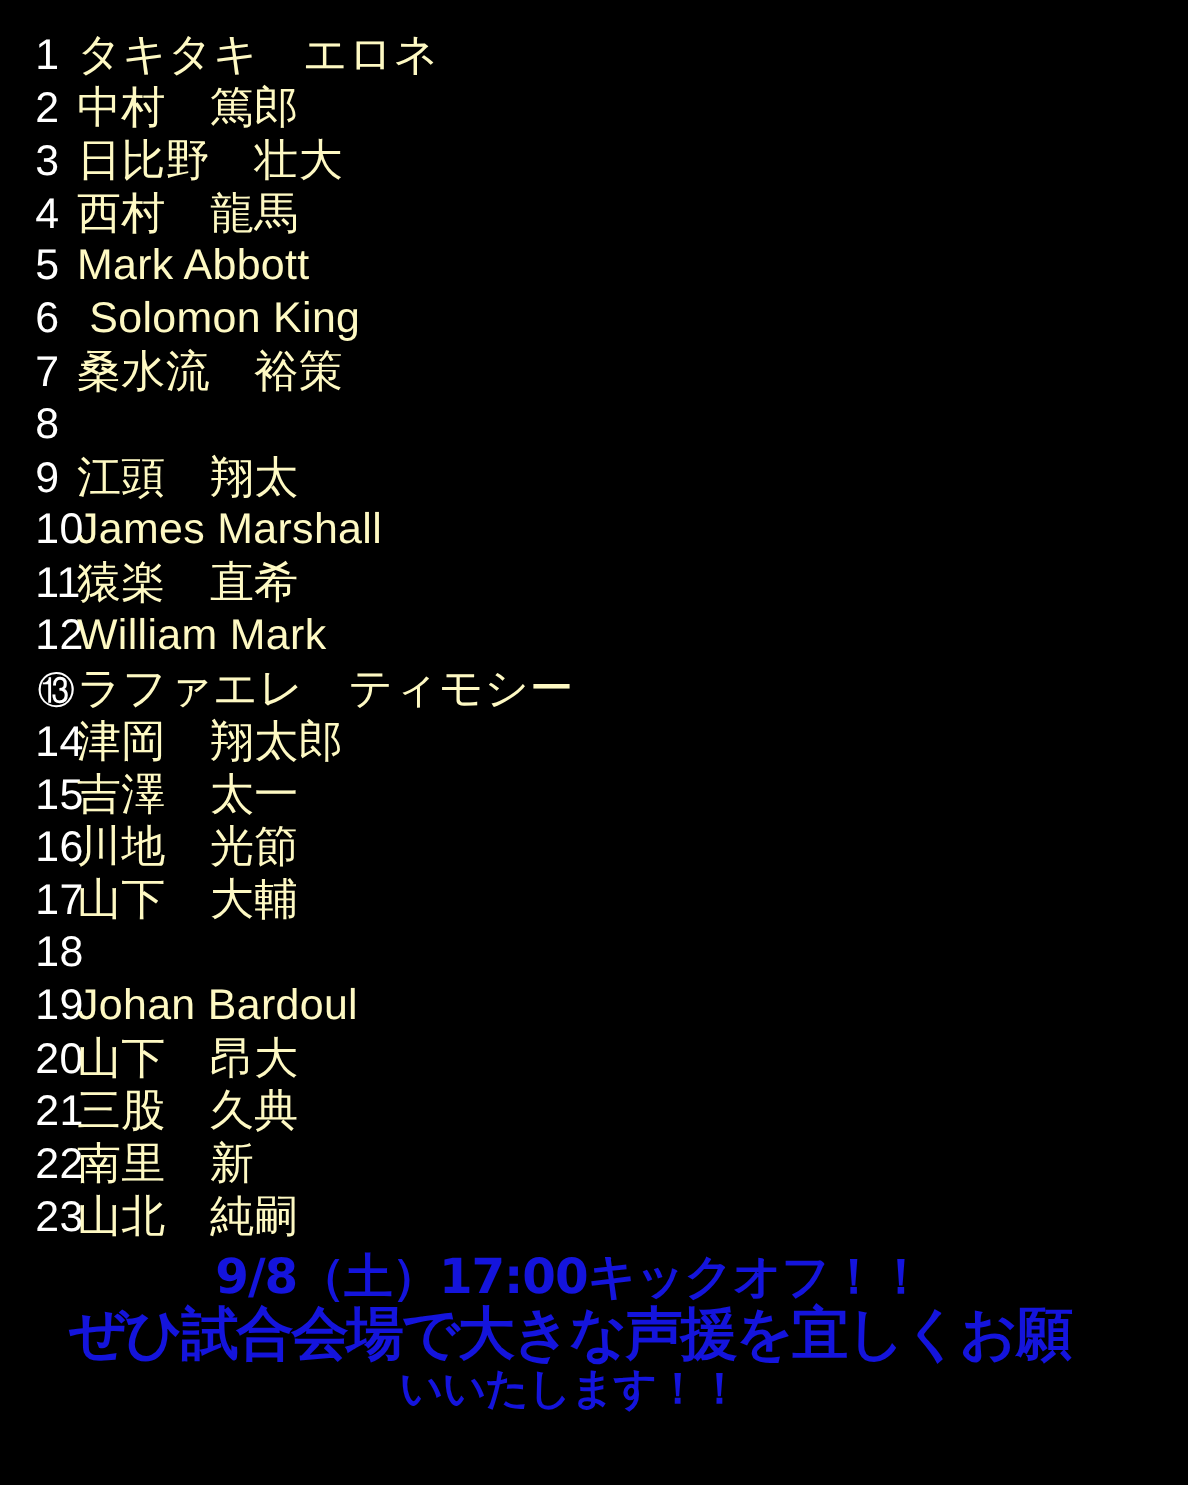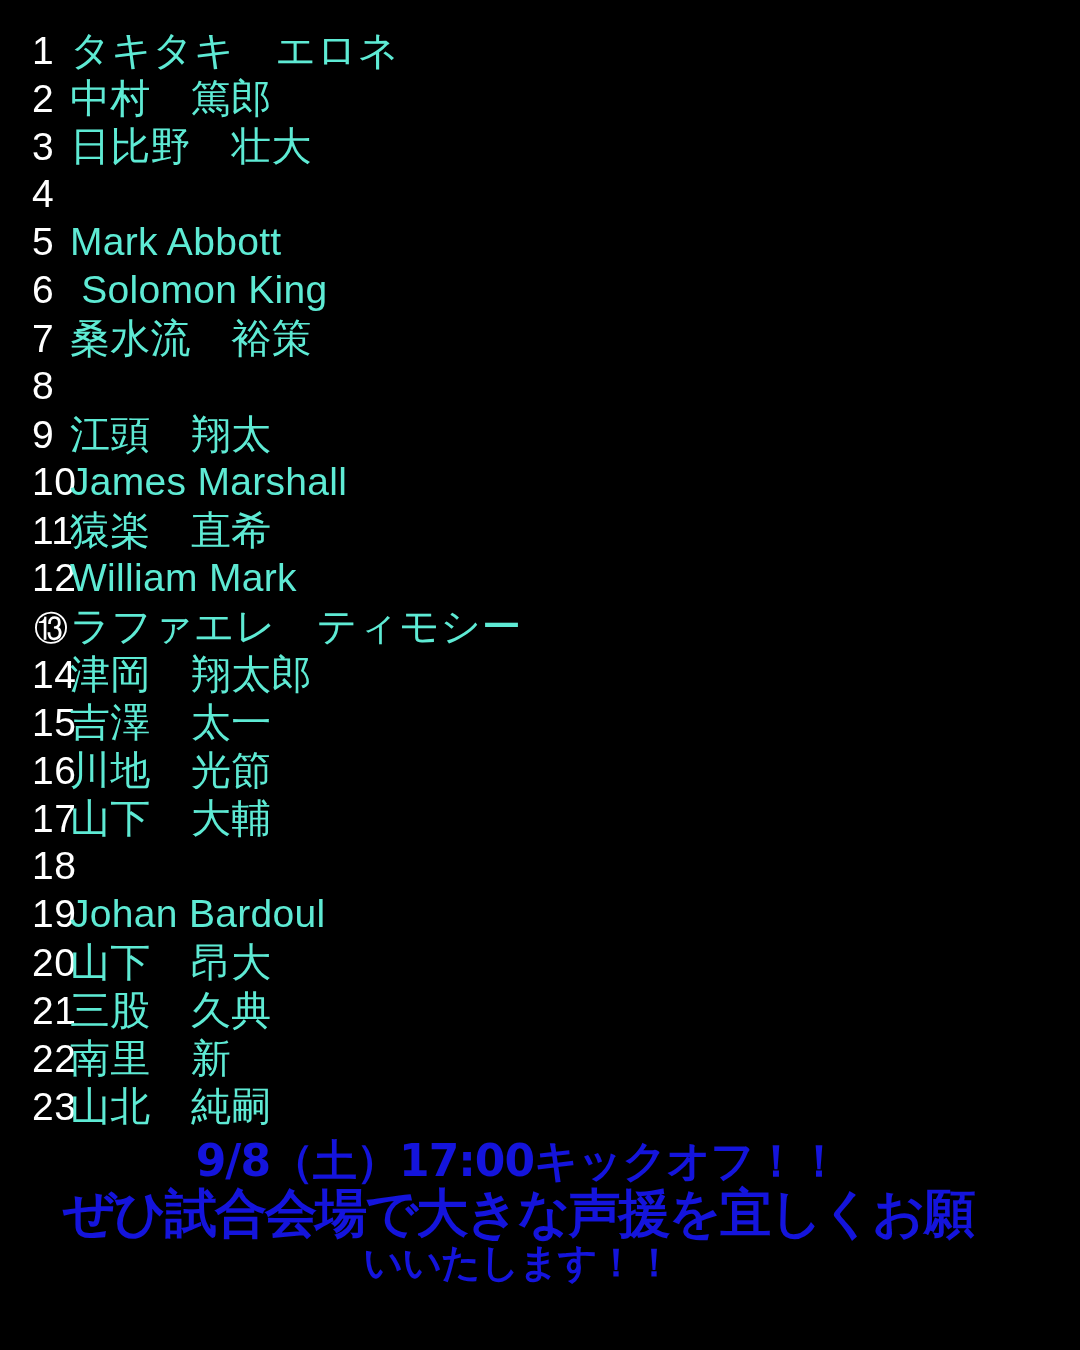--- a/index.html
+++ b/index.html
@@ -40,21 +40,21 @@
     font-size: 39px;
     letter-spacing: 0.5px;
     text-align: left;
   }
   .jersey.captain {
     font-size: 34px;
     padding-left: 34px;
   }
   .pname {
     flex: 0 0 auto;
-    color: #5eead4;
+    color: #fef9c3;
     font-size: 39px;
     letter-spacing: 0.3px;
   }
   .pname.kanji {
     font-family: "DejaVu Sans", "Liberation Sans", sans-serif;
     font-size: 40px;
   }
 
   
   .announce {
@@ -85,21 +85,21 @@
 </style>
 </head>
 <body>
 
 <div id="page">
 
   <div class="roster">
       <div class="roster-row"><span class="jersey">1</span><span class="pname kanji">タキタキ　エロネ</span></div>
       <div class="roster-row"><span class="jersey">2</span><span class="pname kanji">中村　篤郎</span></div>
       <div class="roster-row"><span class="jersey">3</span><span class="pname kanji">日比野　壮大</span></div>
-      <div class="roster-row"><span class="jersey">4</span></div>
+      <div class="roster-row"><span class="jersey">4</span><span class="pname kanji">西村　龍馬</span></div>
       <div class="roster-row"><span class="jersey">5</span><span class="pname">Mark Abbott</span></div>
       <div class="roster-row"><span class="jersey">6</span><span class="pname"> Solomon King</span></div>
       <div class="roster-row"><span class="jersey">7</span><span class="pname kanji">桑水流　裕策</span></div>
       <div class="roster-row"><span class="jersey">8</span></div>
       <div class="roster-row"><span class="jersey">9</span><span class="pname kanji">江頭　翔太</span></div>
       <div class="roster-row"><span class="jersey">10</span><span class="pname">James Marshall</span></div>
       <div class="roster-row"><span class="jersey">11</span><span class="pname kanji">猿楽　直希</span></div>
       <div class="roster-row"><span class="jersey">12</span><span class="pname">William Mark</span></div>
       <div class="roster-row"><span class="jersey captain">⑬</span><span class="pname kanji">ラファエレ　ティモシー</span></div>
       <div class="roster-row"><span class="jersey">14</span><span class="pname kanji">津岡　翔太郎</span></div>

